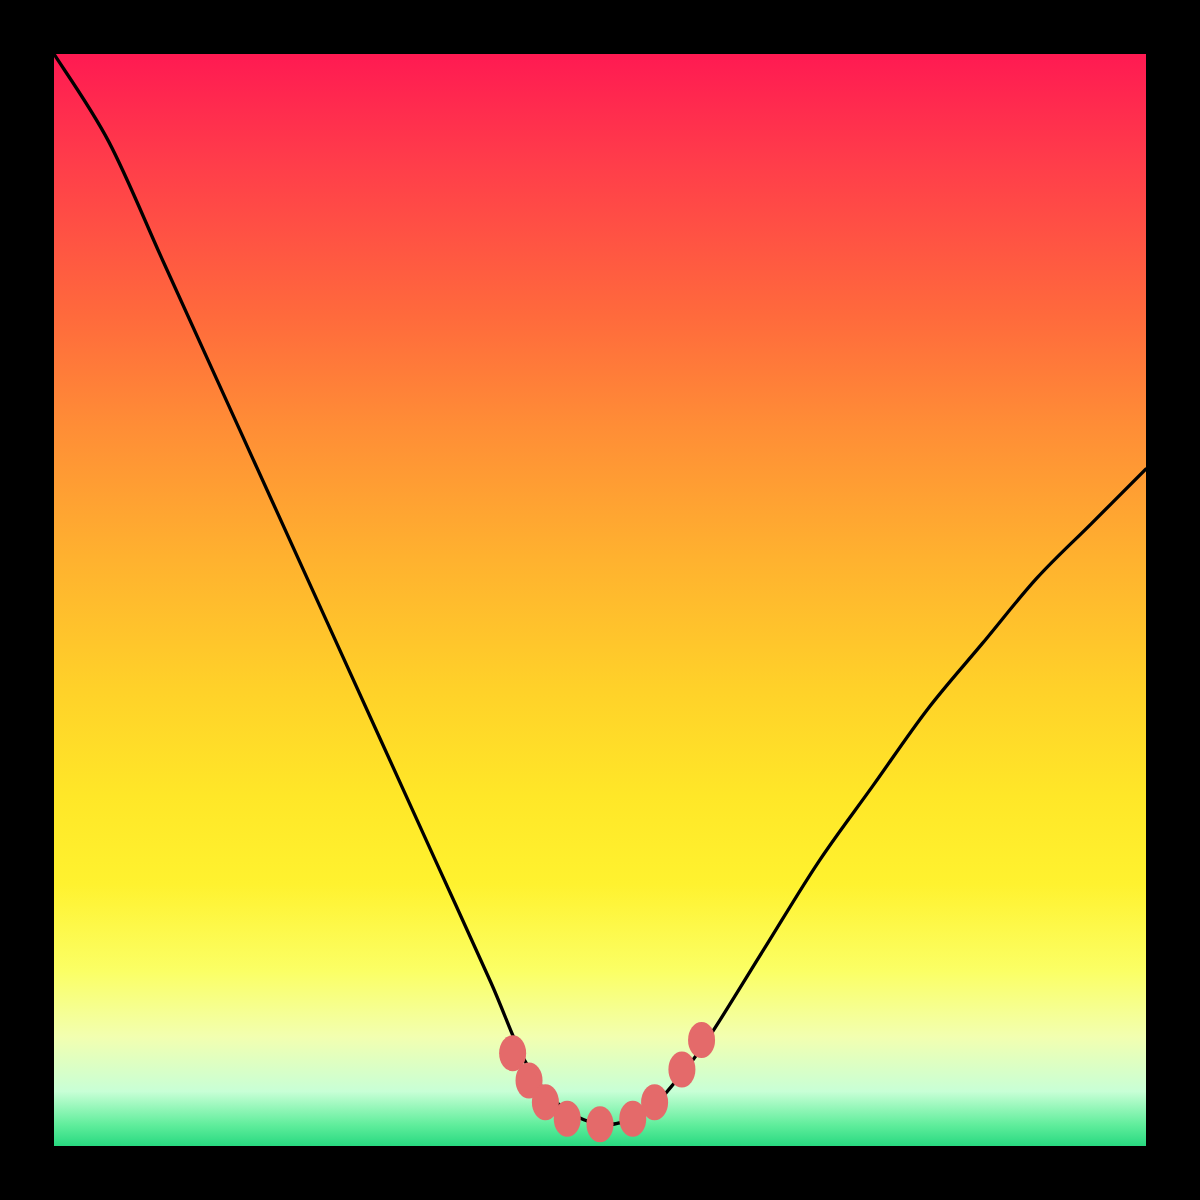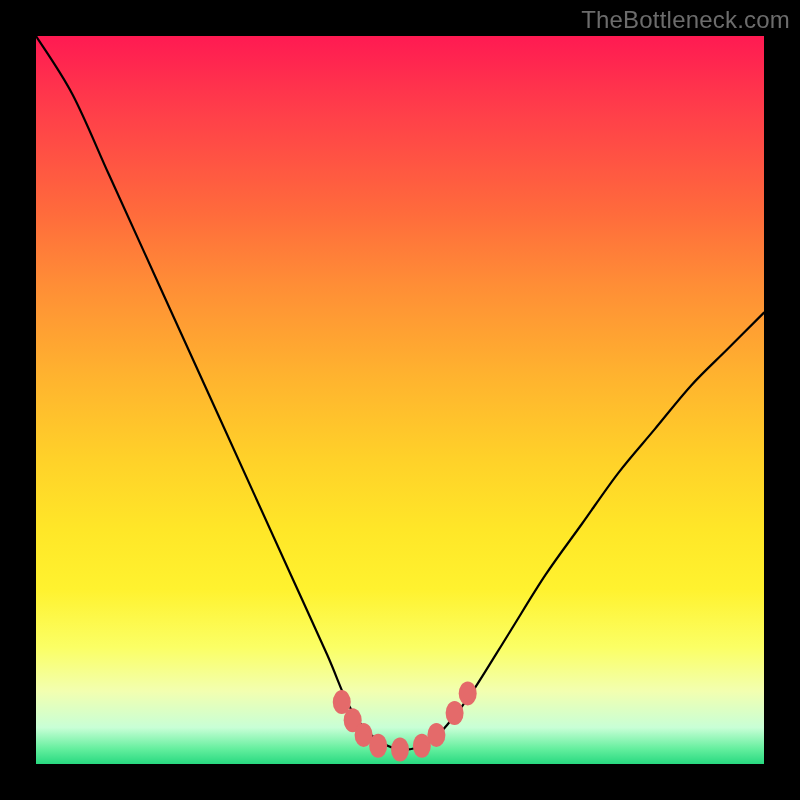--- a/index.html
+++ b/index.html
@@ -82,14 +82,13 @@
           <ellipse cx="327.6" cy="698.88" rx="9" ry="12" fill="#e46a6a"></ellipse>
           <ellipse cx="342.15999999999997" cy="709.8" rx="9" ry="12" fill="#e46a6a"></ellipse>
           <ellipse cx="364" cy="713.44" rx="9" ry="12" fill="#e46a6a"></ellipse>
           <ellipse cx="385.84000000000003" cy="709.8" rx="9" ry="12" fill="#e46a6a"></ellipse>
           <ellipse cx="400.40000000000003" cy="698.88" rx="9" ry="12" fill="#e46a6a"></ellipse>
           <ellipse cx="418.59999999999997" cy="677.04" rx="9" ry="12" fill="#e46a6a"></ellipse>
           <ellipse cx="431.70399999999995" cy="657.384" rx="9" ry="12" fill="#e46a6a"></ellipse>
         </g>
     </svg>
   </div>
-  <div class="watermark">TheBottleneck.com</div>
 </div>
 
 </body></html>

